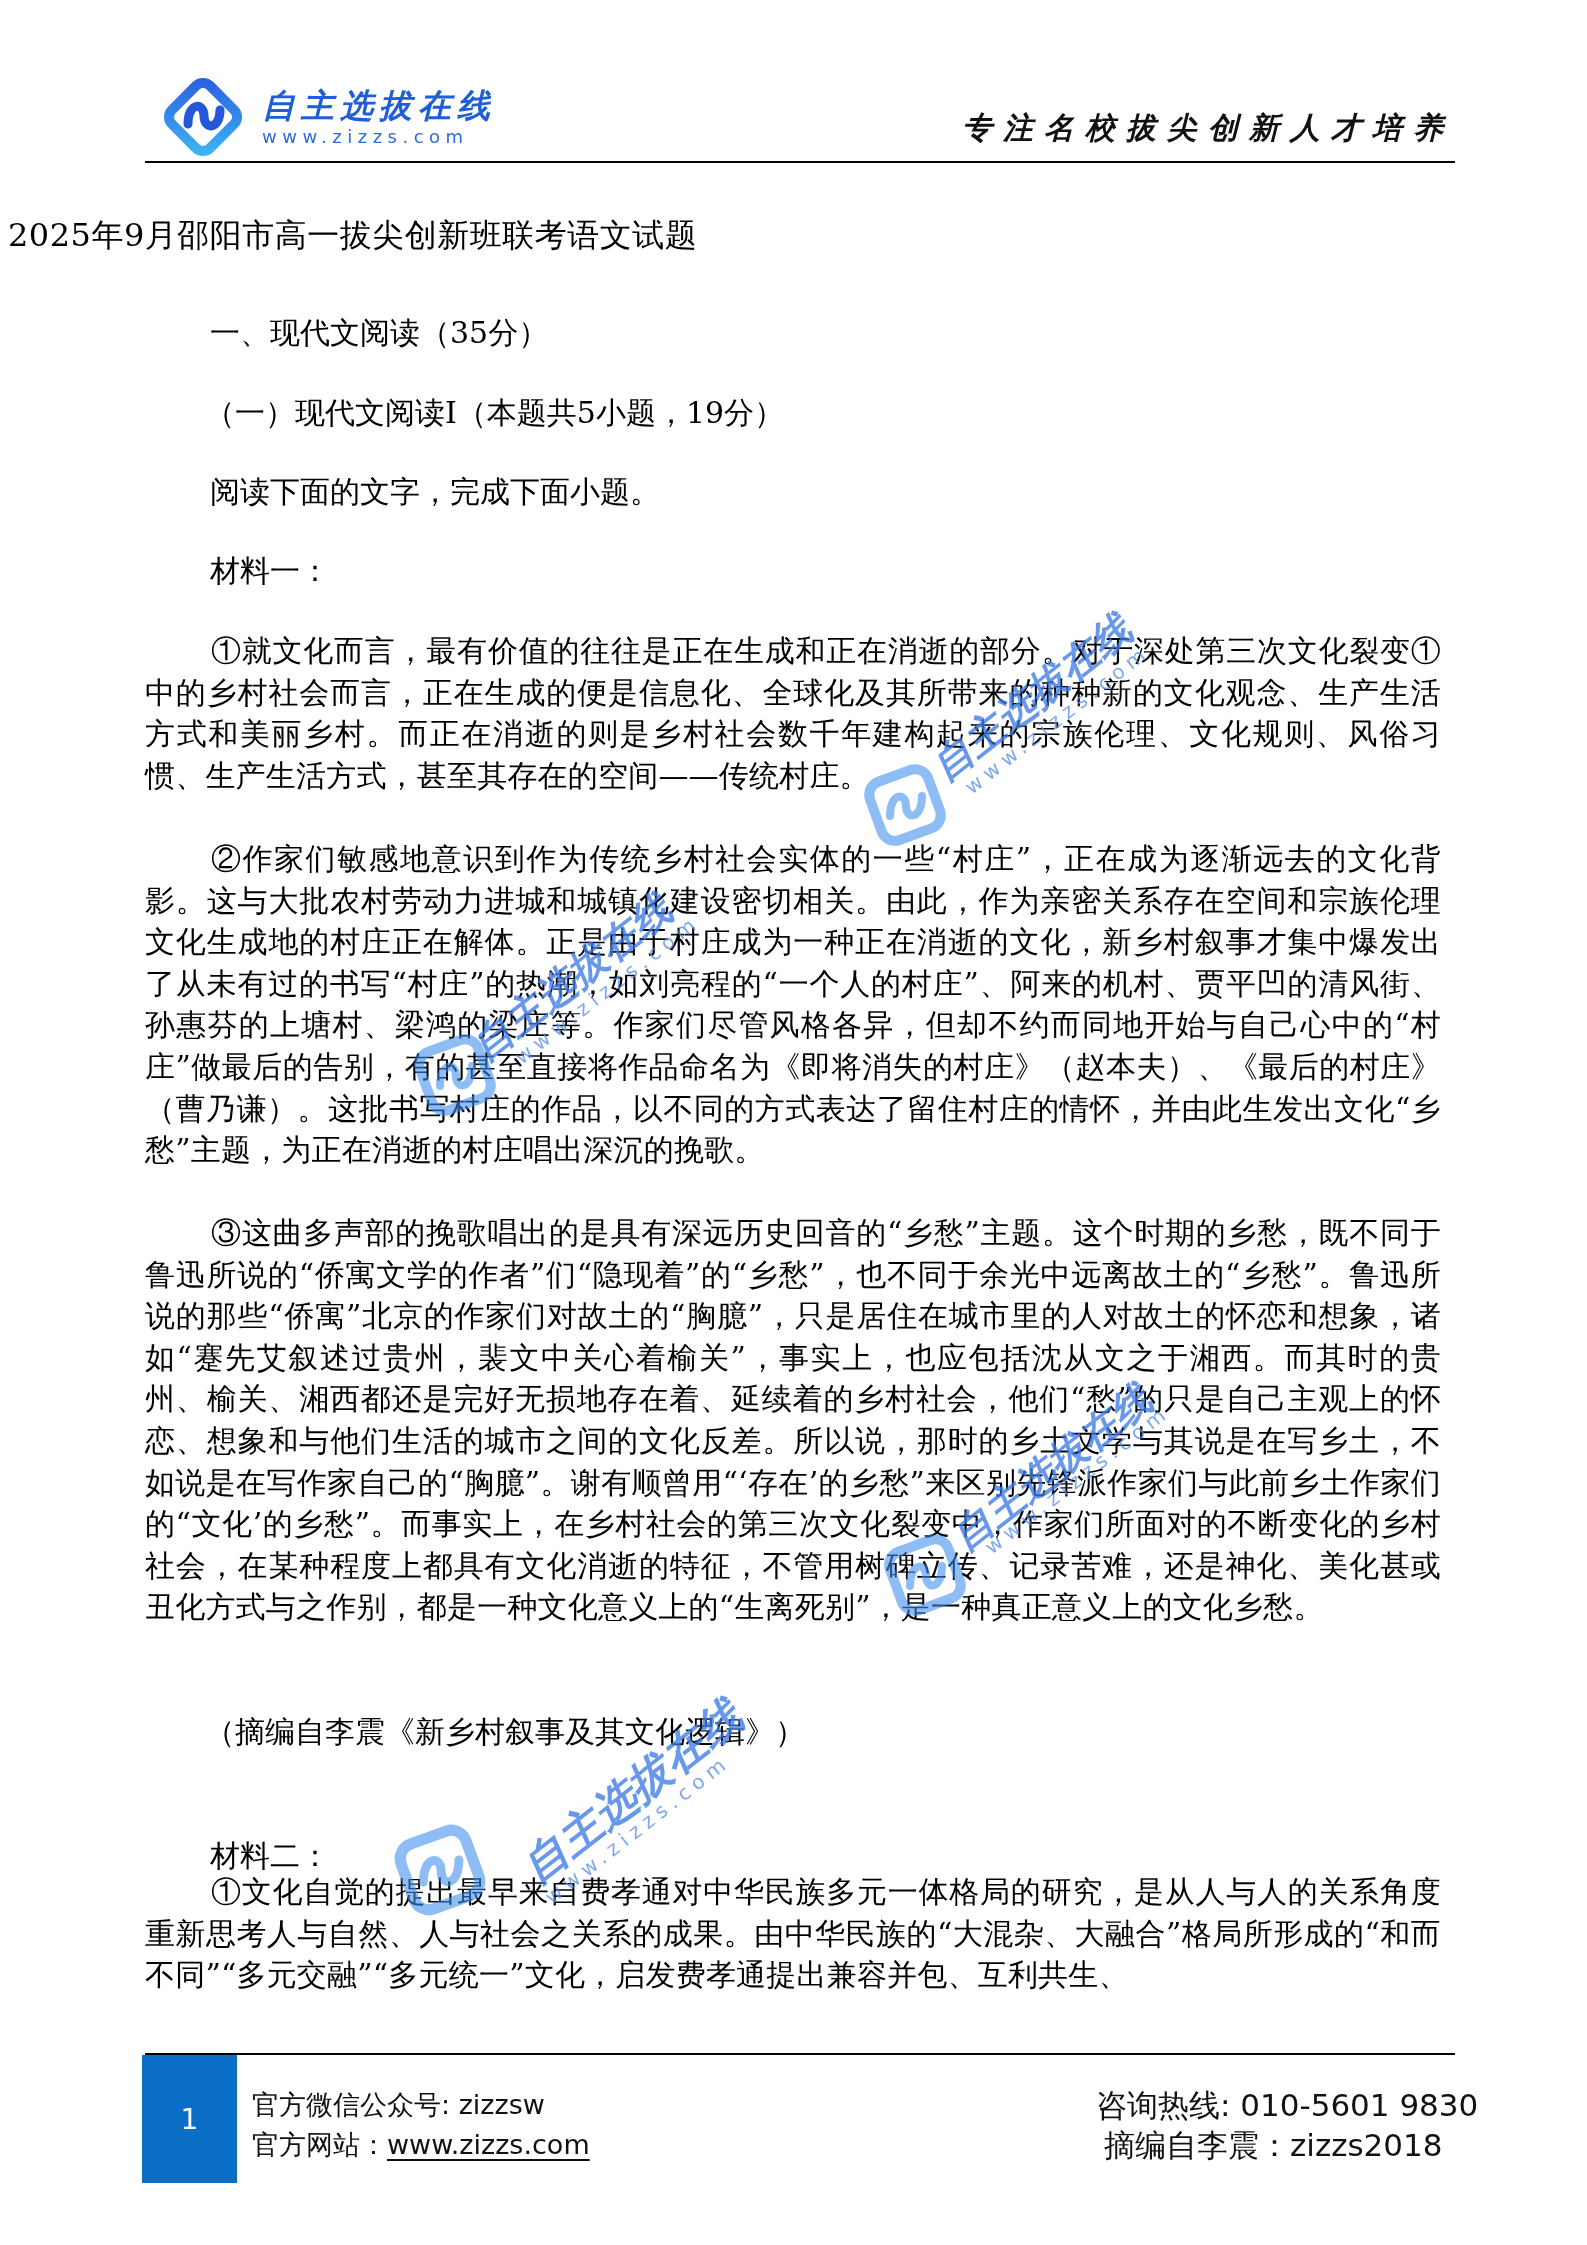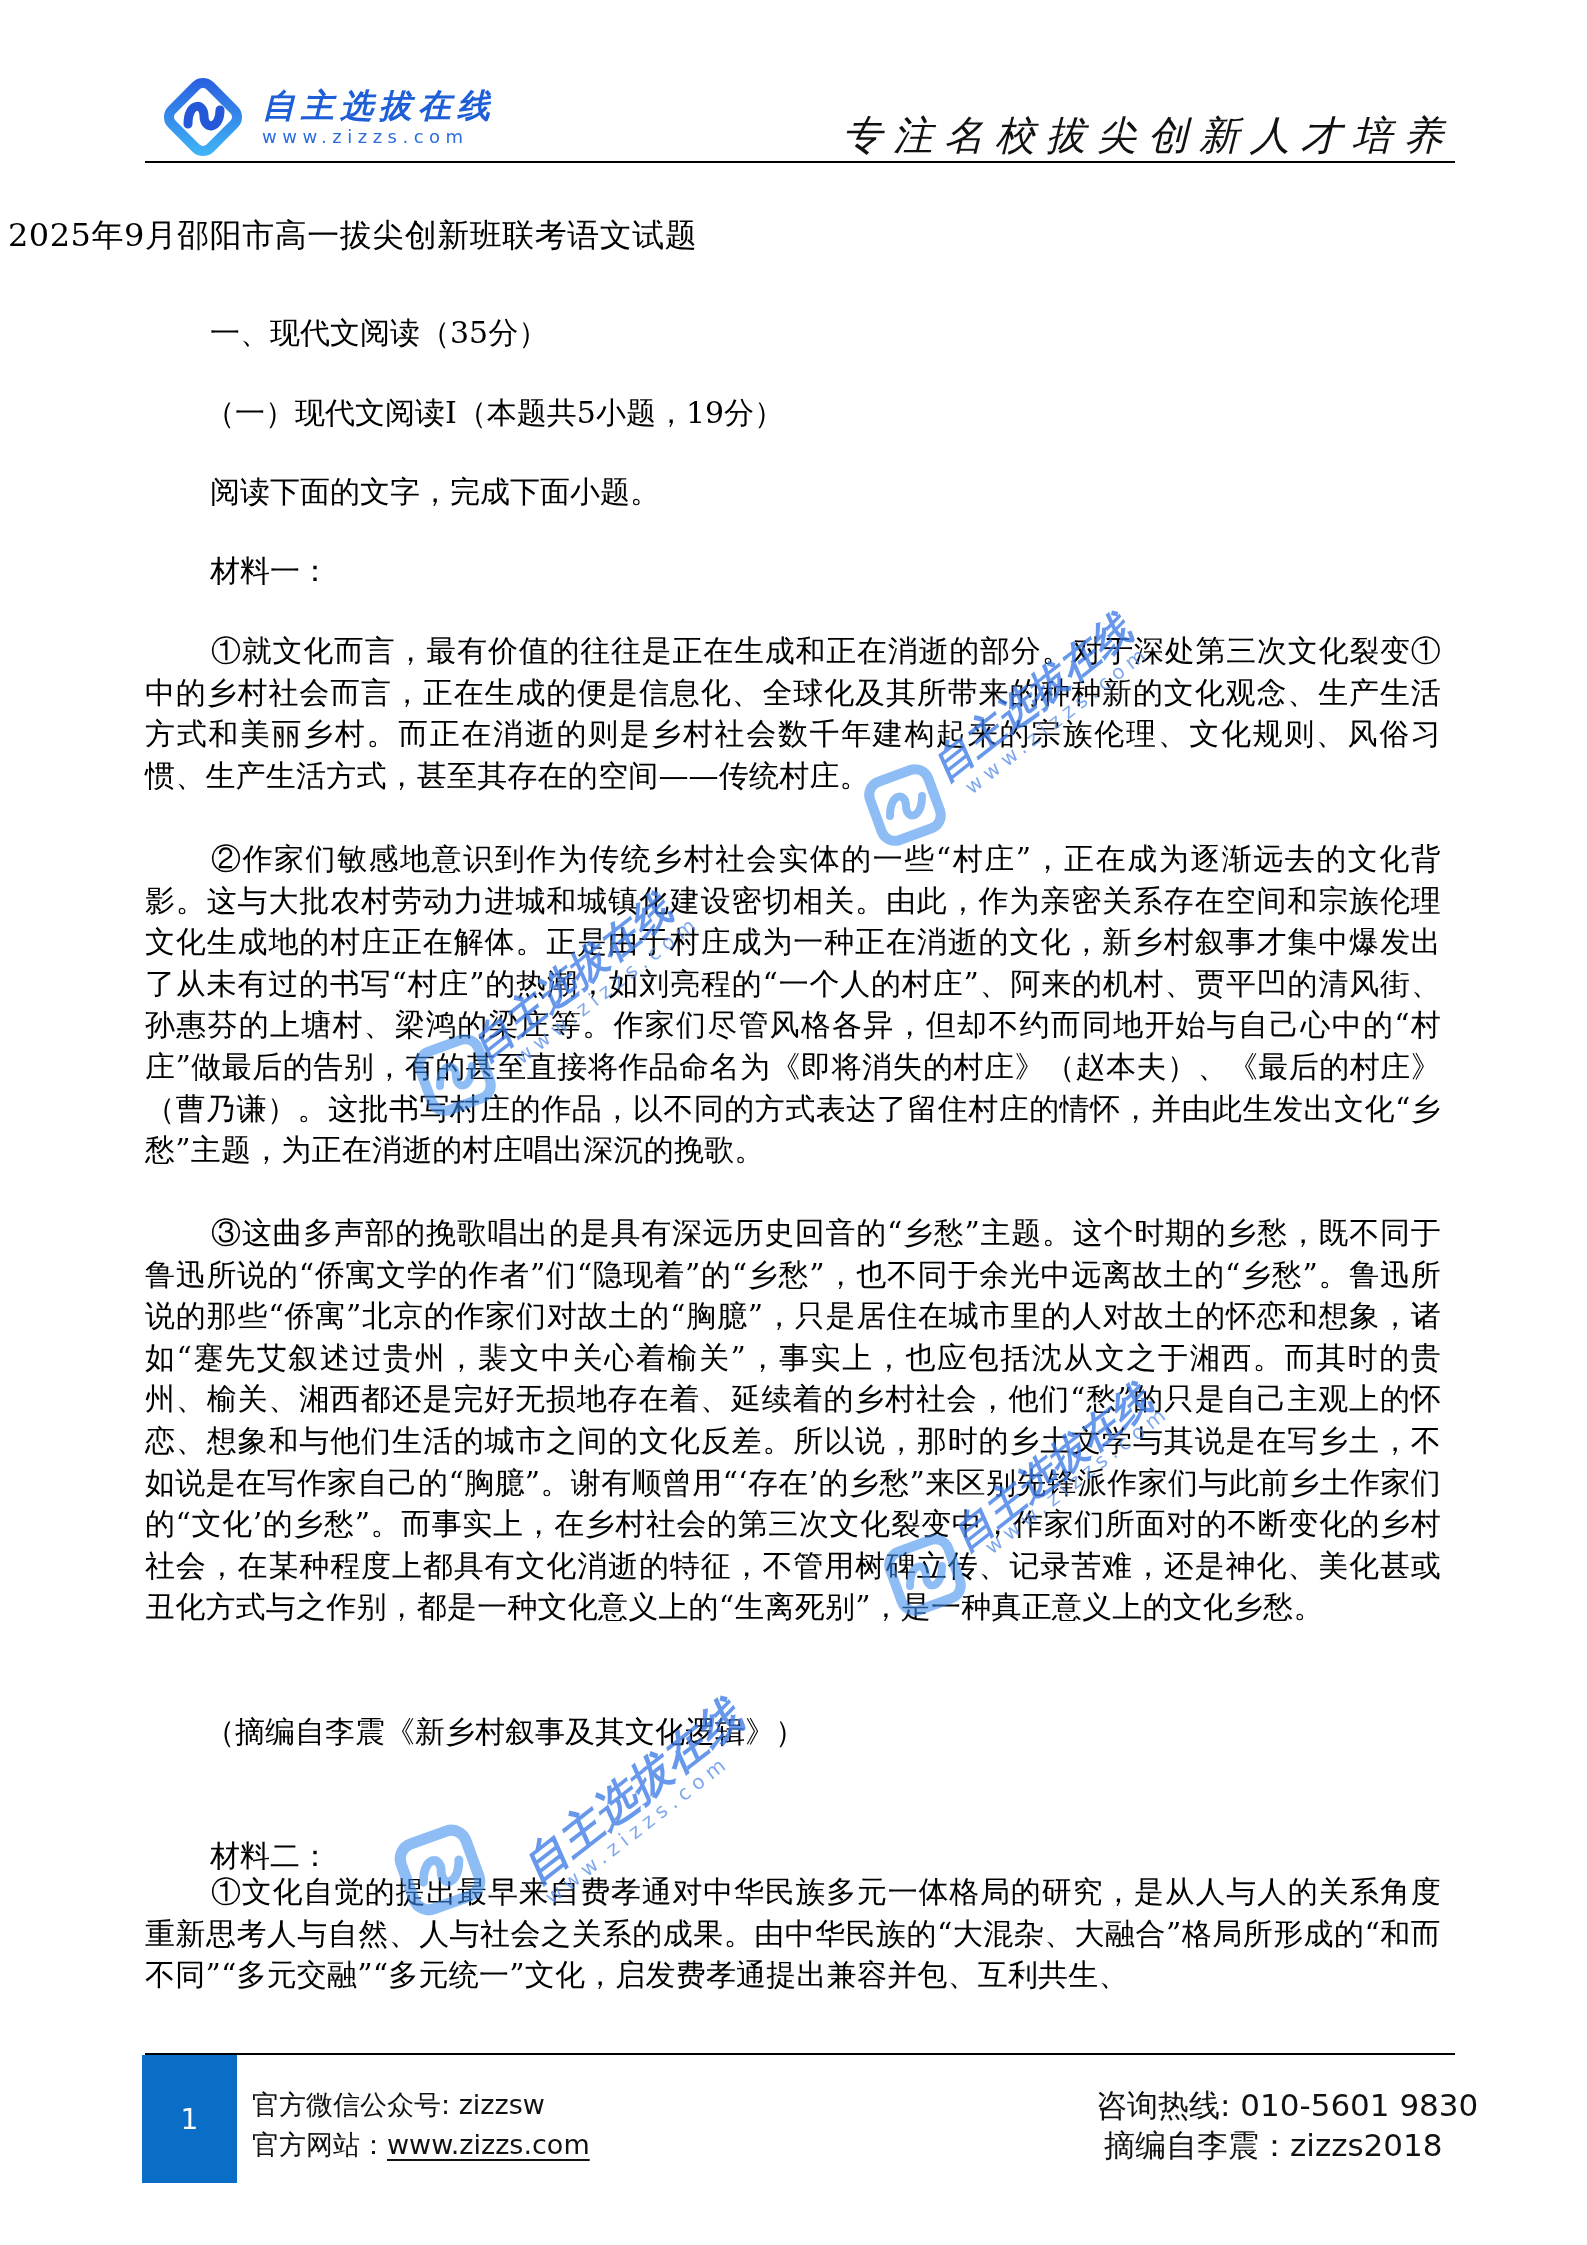--- a/index.html
+++ b/index.html
@@ -6,21 +6,21 @@
     html, body { width: 1587px; height: 2245px; background: #ffffff; overflow: hidden; }
     body { position: relative; font-family: "DejaVu Serif", "Liberation Serif", serif; color: #000; }
 
     
     .header { position: absolute; left: 0; top: 0; width: 1587px; height: 165px; }
     .logo { position: absolute; left: 158px; top: 72px; display: flex; align-items: center; }
     .logo-mark { width: 90px; height: 90px; position: relative; }
     .logo-text { margin-left: 14px; display: flex; flex-direction: column; }
     .logo-cn { font-family: "DejaVu Sans", sans-serif; font-size: 33px; font-weight: bold; color: #1e5fd8; letter-spacing: 6px; line-height: 40px; font-style: italic; }
     .logo-url { font-family: "DejaVu Sans", sans-serif; font-size: 18px; color: #2c6ce0; letter-spacing: 5.5px; line-height: 22px; }
-    .slogan { position: absolute; right: 133px; top: 108px; font-family: "DejaVu Serif", serif; font-size: 40px; font-weight: normal; font-style: italic; letter-spacing: 11px; color: #111; }
+    .slogan { position: absolute; right: 133px; top: 108px; font-family: "DejaVu Serif", serif; font-size: 30px; font-weight: bold; font-style: italic; letter-spacing: 11px; color: #111; }
     .header-rule { position: absolute; left: 145px; top: 161px; width: 1310px; height: 2px; background: #000; }
 
     
     .title { position: absolute; left: 8px; top: 213px; width: 1587px; text-align: left; font-size: 32px; line-height: 44px; letter-spacing: 0.5px; }
     .line { position: absolute; left: 210px; font-size: 30px; line-height: 40px; white-space: nowrap; }
     .para { position: absolute; left: 145px; width: 1296px; font-size: 30px; line-height: 41.6px; text-align: justify; text-indent: 66px; letter-spacing: 0.2px; }
 
     
     .wm { position: absolute; pointer-events: none; opacity: 0.78; }
     .wm-text { position: absolute; color: #3d7be6; font-family: "DejaVu Sans", sans-serif; font-weight: bold; font-style: italic; transform-origin: left top; white-space: nowrap; }

